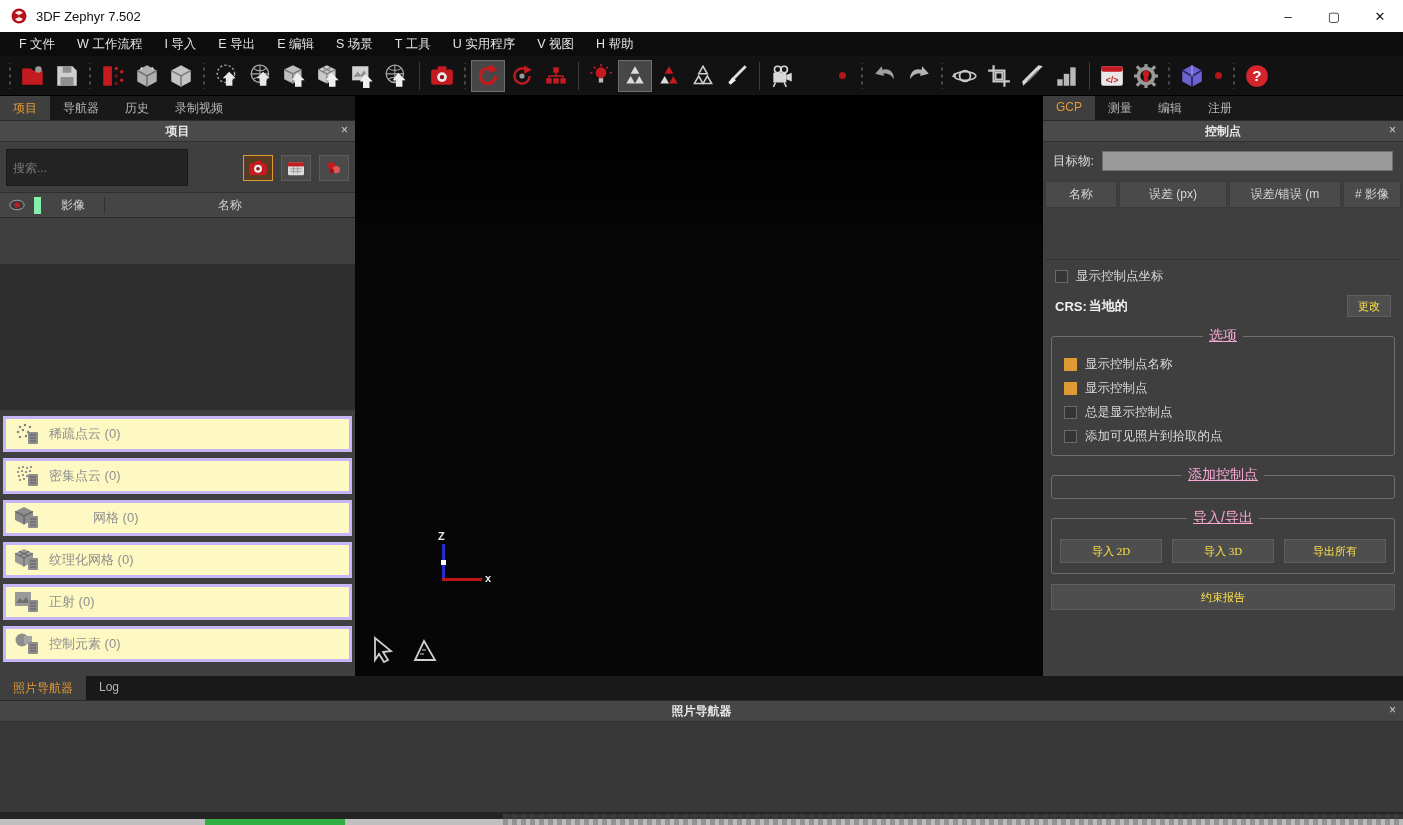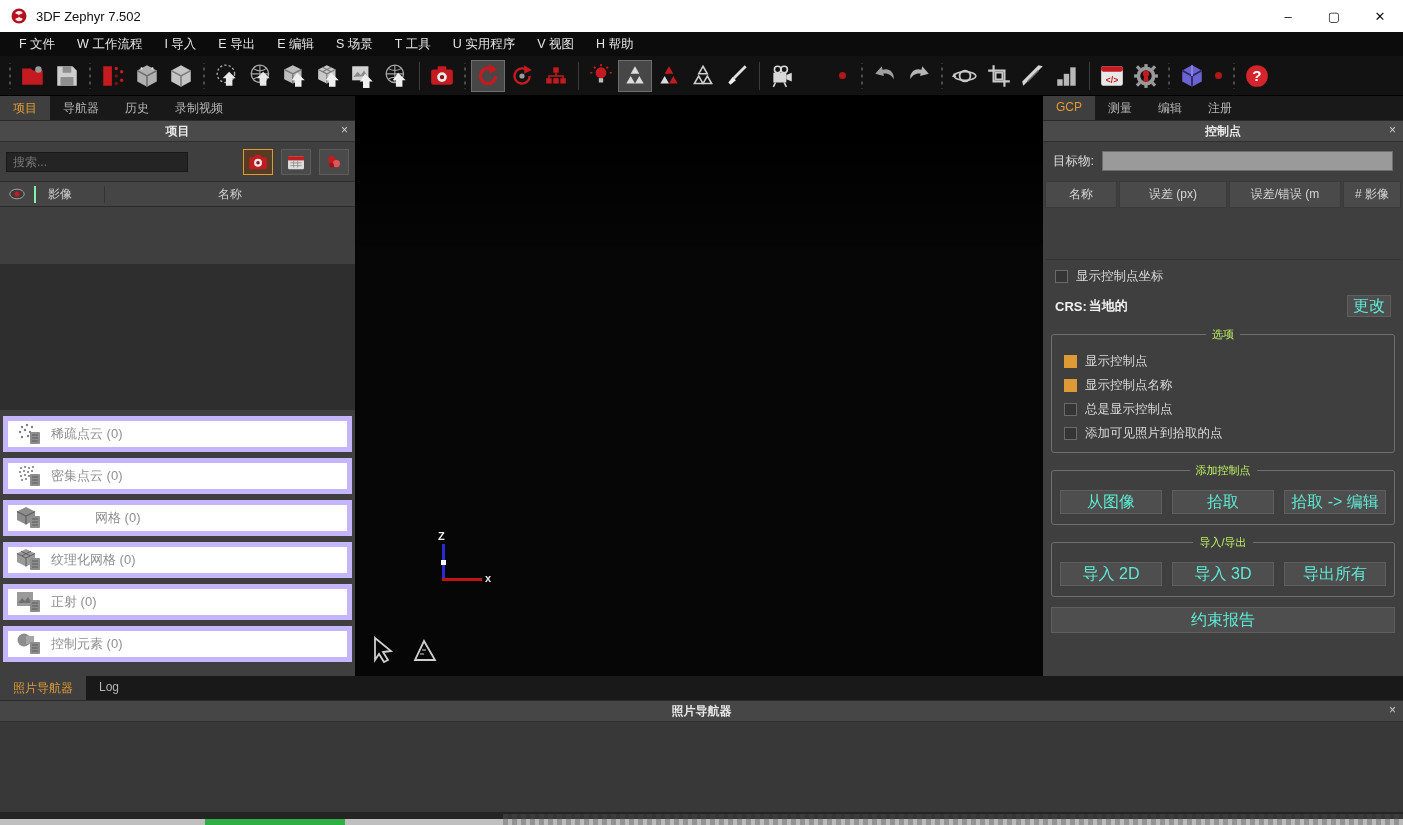--- a/index.html
+++ b/index.html
@@ -42,32 +42,32 @@
     justify-content:center; border-top:1px solid #2a2a2a; border-bottom:1px solid #2f2f2f; }
   .strip .strip-title { font-size:12px; font-weight:bold; color:#e8e8e8; }
   .strip .xclose { position:absolute; right:7px; top:2px; color:#cfcfcf; font-size:12px; }
 
   
   .left-panel { left:0; width:355px; }
   .photos-row { margin:5px 3px 0 3px; height:38px; background:#4a4a4a; display:flex; align-items:center;
     padding-left:8px; border:1px solid #383838; }
   .photos-row .lbl { color:#e09a35; font-size:13px; margin-left:9px; }
   .search-row { display:flex; align-items:center; margin:7px 6px 0 6px; }
-  .search-input { width:182px; height:20px; background:#242424; border:1px solid #191919; color:#9a9a9a;
+  .search-input { width:182px; height:37px; background:#242424; border:1px solid #191919; color:#9a9a9a;
     font-size:12px; padding:0 6px; font-family:inherit; }
   .sbtns { display:flex; margin-left:auto; gap:8px; }
   .sbtn { width:30px; height:26px; background:#4a4a4a; border:1px solid #5c5c5c; display:flex;
     align-items:center; justify-content:center; }
   .sbtn.sel { border:1px solid #e09a35; background:#553c22; }
   .listhead { display:flex; align-items:center; height:26px; margin-top:6px; background:#454545;
     border-top:1px solid #2e2e2e; border-bottom:1px solid #2a2a2a; }
   .listhead .cell { font-size:12px; color:#cfcfcf; }
   .empty-list { position:absolute; left:0; right:0; top:168px; bottom:266px; background:#2e2e2e; }
-  .obj-item { position:absolute; left:3px; right:3px; height:36px; background:#ffffff;
-    border:5px solid #c4b5fd; display:flex; align-items:center; padding-left:8px; }
+  .obj-item { position:absolute; left:3px; right:3px; height:36px; background:#fef9c3;
+    border:3px solid #c4b5fd; display:flex; align-items:center; padding-left:8px; }
   .obj-item .lbl { color:#8f8f8f; font-size:13px; margin-left:9px; }
 
   
   .viewport { position:absolute; left:355px; top:96px; width:688px; height:580px; background:#060606;
     overflow:hidden; }
   .scene { position:absolute; inset:0; perspective:300px; overflow:hidden; }
   .ground { position:absolute; left:-60%; top:30px; width:220%; height:1600px;
     transform-origin:50% 0; transform:rotateX(74.6deg); background-color:#050505;
     background-image:
       repeating-linear-gradient(0deg, rgba(205,20,20,.8) 0 2px, transparent 2px 264px),
@@ -102,25 +102,25 @@
   .colcell { background:#4a4a4a; color:#d6d6d6; font-size:12px; text-align:center; padding:4px 2px;
     border:1px solid #3a3a3a; }
   .gcp-empty { height:52px; border-bottom:1px solid #333; margin:0 2px; }
   .cbrow { display:flex; align-items:center; margin:8px 12px 0 12px; }
   .cb { width:13px; height:13px; background:#353535; border:1px solid #6a6a6a; margin-right:8px; flex:0 0 auto; }
   .cb.on { background:#e09a35; border-color:#e09a35; }
   .cbrow .lbl { color:#d9d9d9; font-size:12.5px; }
   .crs-row { display:flex; align-items:center; margin:10px 12px 0 12px; }
   .crs-row .lbl { color:#f0f0f0; font-size:13px; font-weight:bold; }
   .crs-row .val { color:#f0f0f0; font-size:13px; font-weight:bold; margin-left:2px; }
-  .dbtn { background:#4e4e4e; border:1px solid #5f5f5f; color:#5eead4; font-size:16px;
-    text-align:center; font-family:Liberation Sans, sans-serif; }
+  .dbtn { background:#4e4e4e; border:1px solid #5f5f5f; color:#fde047; font-size:11px;
+    text-align:center; font-family:Liberation Serif, serif; }
   .crs-btn { margin-left:auto; width:44px; height:22px; }
   fieldset { border:1px solid #6f6f6f; border-radius:3px; margin:10px 8px 0 8px; padding:4px 8px 10px 8px; }
-  legend { color:#bef264; font-size:11px; padding:0 6px; margin:0 auto; }
+  legend { color:#f9a8d4; font-size:14px; padding:0 6px; margin:0 auto;text-decoration:underline; }
   fieldset .cbrow { margin:7px 4px 0 4px; }
   .btnrow { display:flex; gap:10px; margin-top:8px; }
   .btnrow .dbtn { flex:1; height:24px; line-height:22px; }
   .widebtn { display:block; margin:12px 8px 0 8px; width:344px; height:26px; line-height:24px; }
   .widebtn2 { margin-top:10px; }
 
   
   .bottom-panel { position:absolute; left:0; top:676px; width:1403px; height:136px; background:#383838; }
   .bottom-panel .strip { background:#464646; }
   .bp-content { height:88px; background:#383838; }
@@ -446,21 +446,21 @@
         </div>
       </div>
     </div>
     <div class="listhead">
       <span class="icon-cell" style="width:34px;">
         <svg width="16" height="12" viewBox="0 0 20 14">
             <ellipse cx="10" cy="7" rx="9" ry="6" fill="#3a3a3a" stroke="#b9b9b9"></ellipse>
             <circle cx="10" cy="7" r="3.2" fill="#c41b20"></circle>
           </svg>
       </span>
-      <span class="cell" style="width:70px; padding-left:12px; border-left:2px solid #86efac;">影像</span>
+      <span class="cell" style="width:70px; padding-left:20px; border-left:7px solid #86efac;">影像</span>
       <span class="cell" style="flex:1; text-align:center; border-left:1px solid #333;">名称</span>
     </div>
     <div class="empty-list"></div>
 
     <div class="obj-item" style="top:320px;">
       <svg width="26" height="24" viewBox="0 0 26 24">
         <g fill="#7f7f7f">
             <circle cx="6" cy="5" r="1.2"></circle>
             <circle cx="11" cy="3" r="1.2"></circle>
             <circle cx="16" cy="5" r="1.2"></circle>
@@ -592,42 +592,37 @@
     </div>
     <div class="crs-row">
       <span class="lbl">CRS:</span>
       <span class="val">当地的</span>
       <button class="dbtn crs-btn" disabled="">更改</button>
     </div>
     <fieldset>
       <legend>选项</legend>
       <div class="cbrow">
         <span class="cb on"></span>
-        <span class="lbl">显示控制点</span>
+        <span class="lbl">显示控制点名称</span>
       </div>
       <div class="cbrow">
         <span class="cb on"></span>
-        <span class="lbl">显示控制点名称</span>
+        <span class="lbl">显示控制点</span>
       </div>
       <div class="cbrow">
         <span class="cb"></span>
         <span class="lbl">总是显示控制点</span>
       </div>
       <div class="cbrow">
         <span class="cb"></span>
         <span class="lbl">添加可见照片到拾取的点</span>
       </div>
     </fieldset>
     <fieldset>
       <legend>添加控制点</legend>
-      <div class="btnrow">
-        <button class="dbtn" disabled="">从图像</button>
-        <button class="dbtn" disabled="">拾取</button>
-        <button class="dbtn" disabled="">拾取 -&gt; 编辑</button>
-      </div>
     </fieldset>
     <fieldset>
       <legend>导入/导出</legend>
       <div class="btnrow">
         <button class="dbtn" disabled="">导入 2D</button>
         <button class="dbtn" disabled="">导入 3D</button>
         <button class="dbtn" disabled="">导出所有</button>
       </div>
     </fieldset>
     <button class="dbtn widebtn widebtn2" disabled="">约束报告</button>

